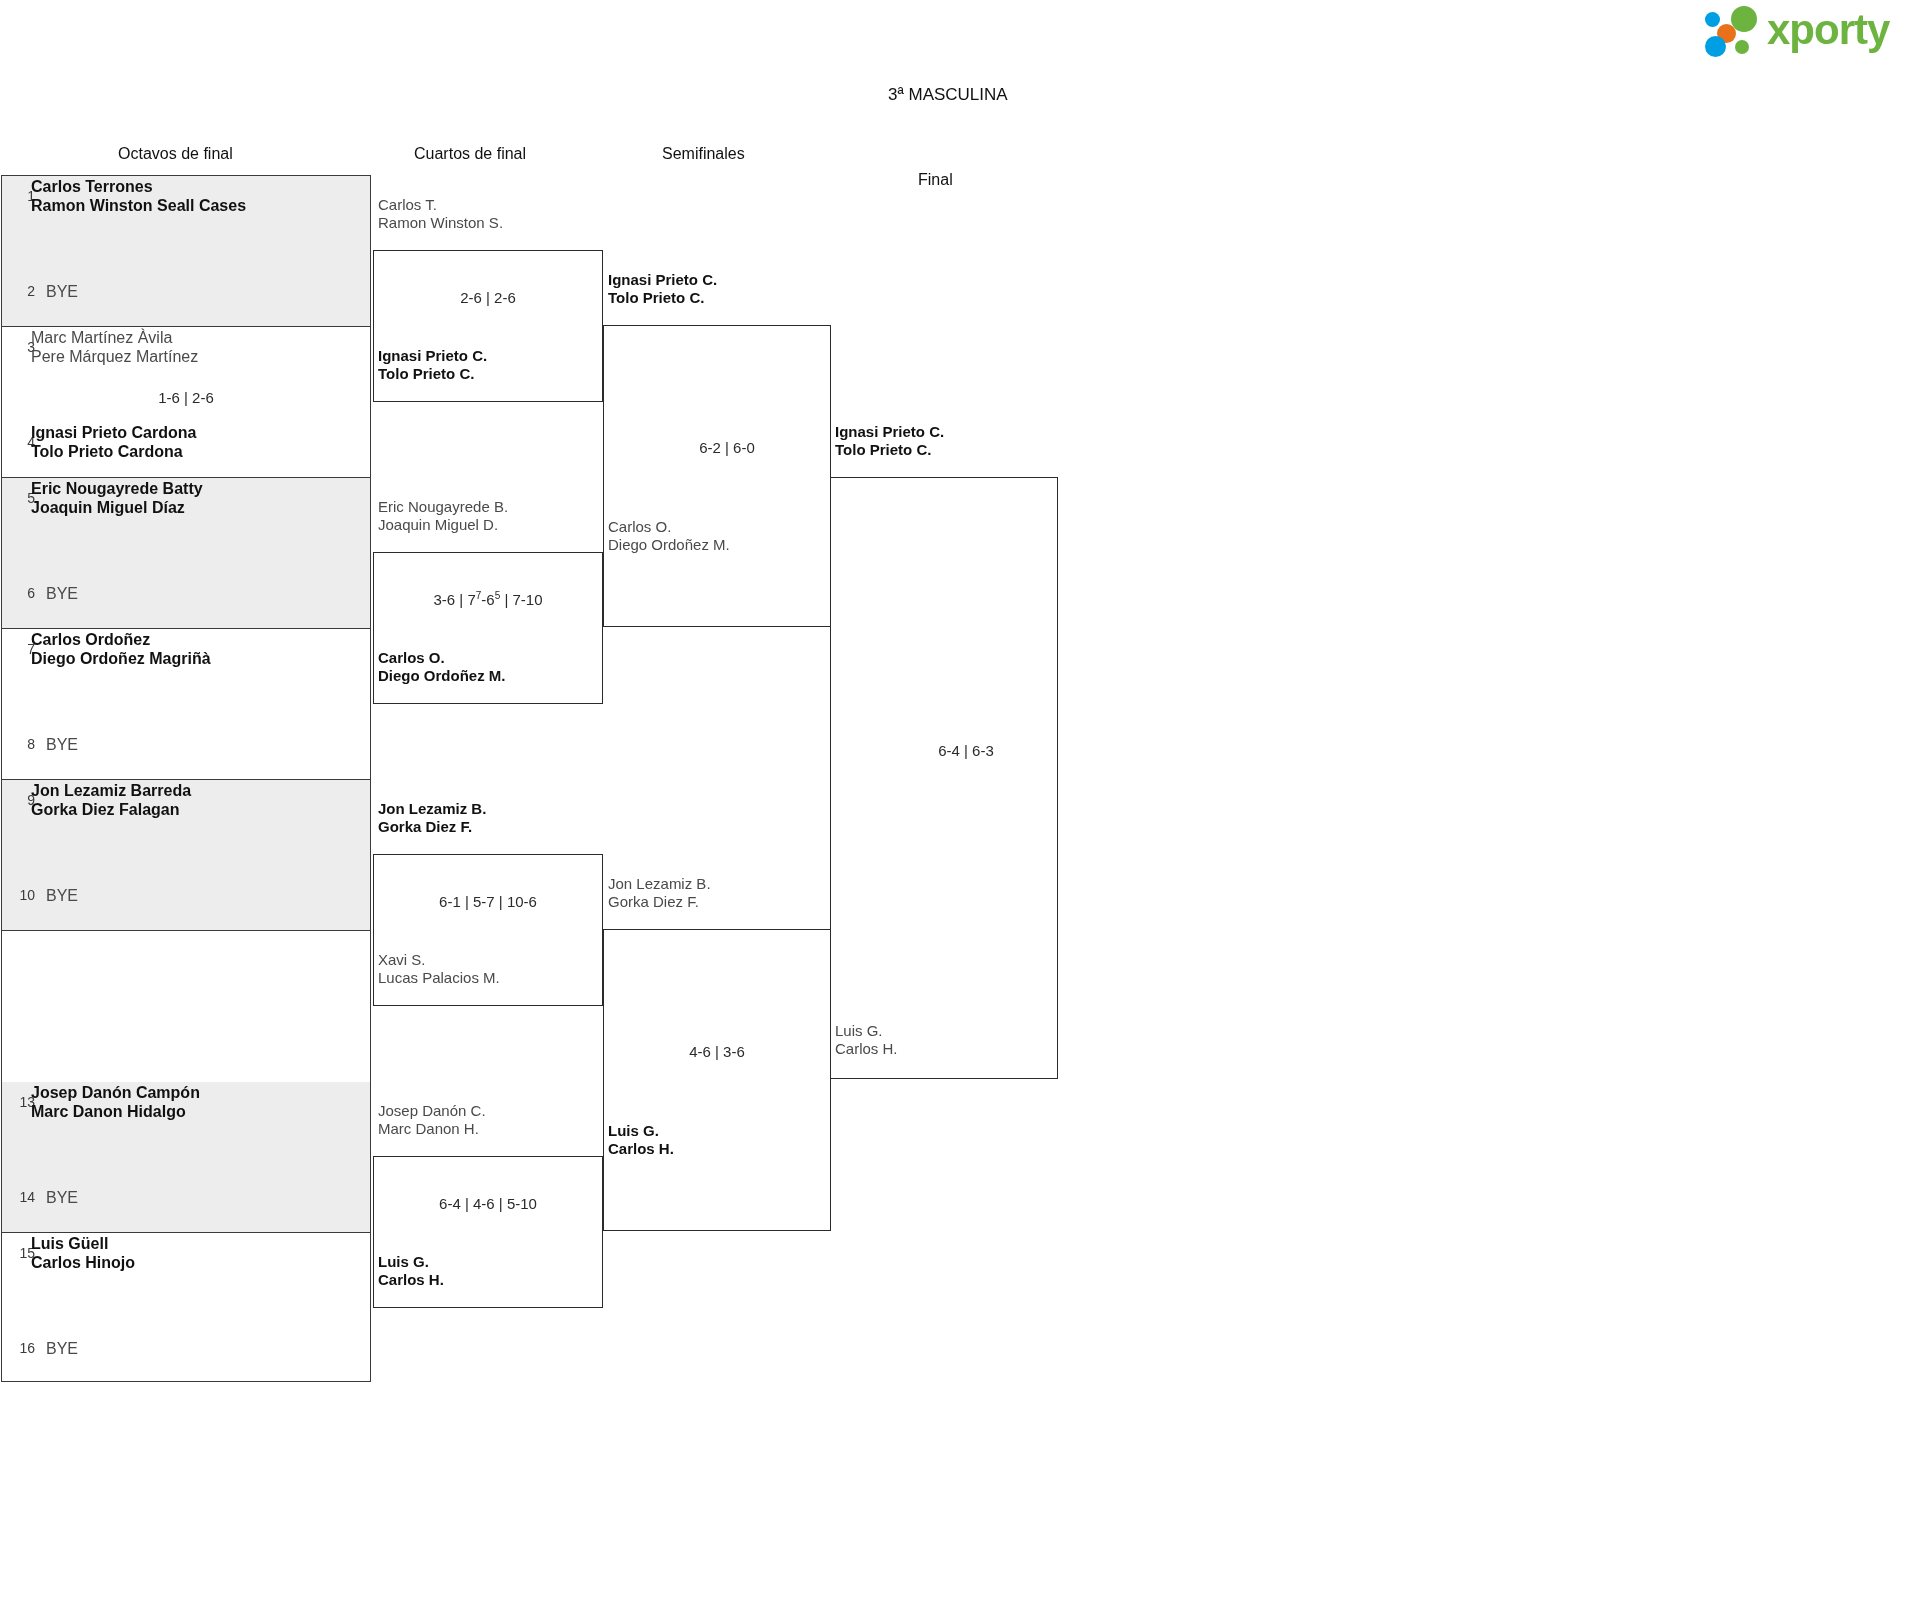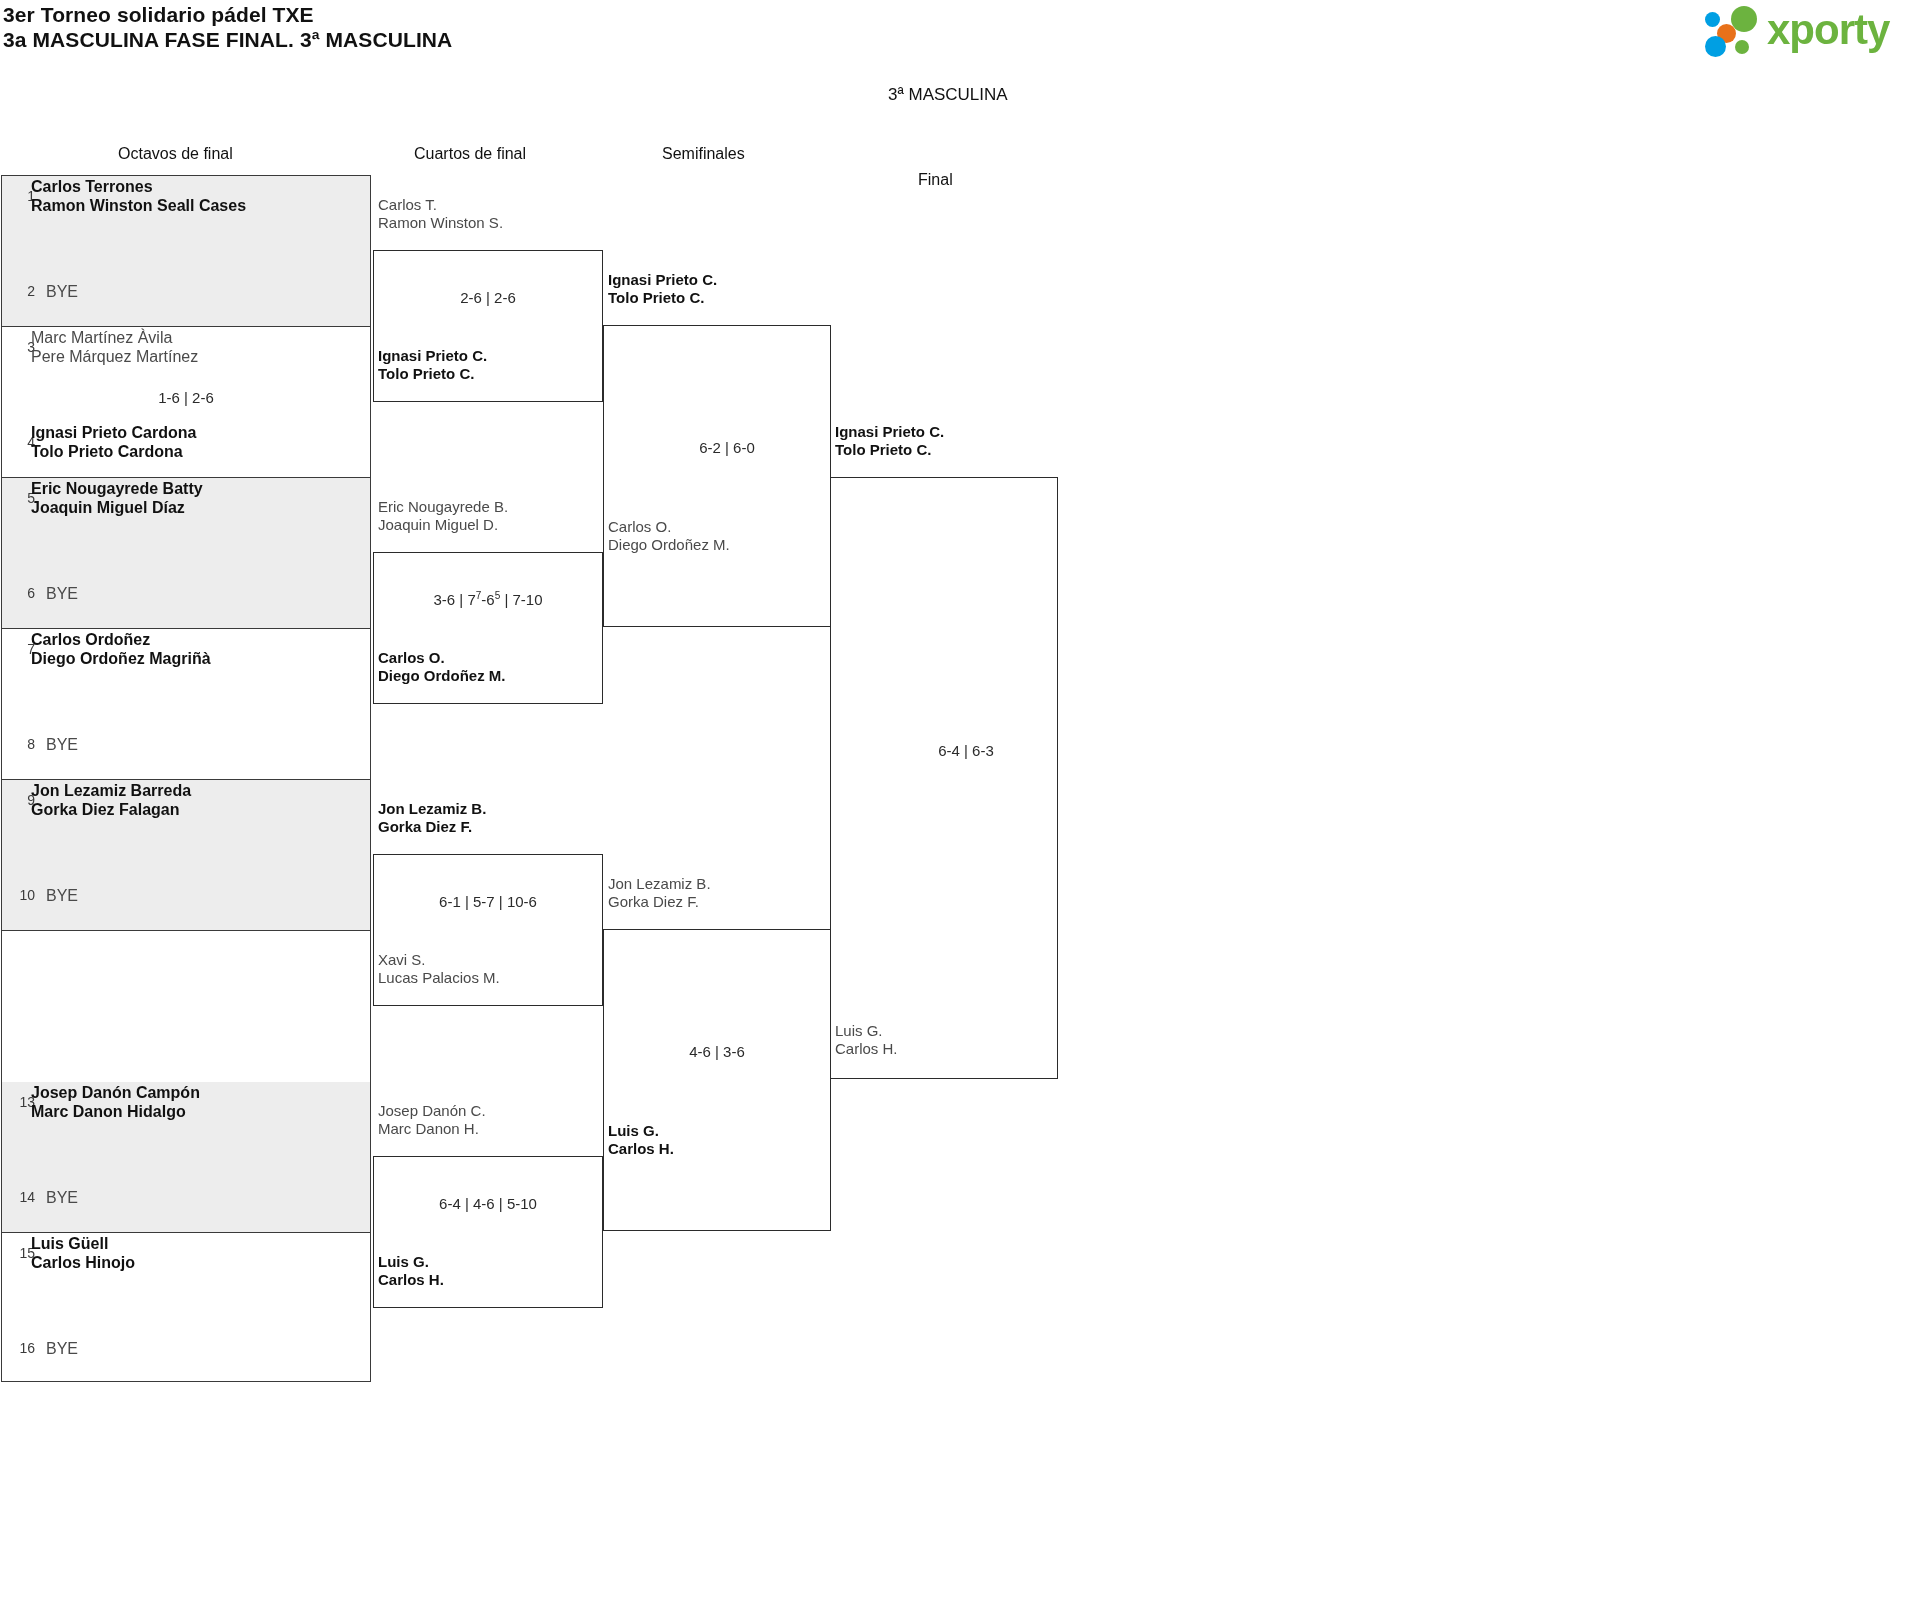--- a/index.html
+++ b/index.html
@@ -47,24 +47,20 @@
   .mlabel{position:absolute;font-size:15px;line-height:18px;white-space:nowrap;}
   .mlabel.win{font-weight:bold;color:#111111;}
   .mlabel.lose{font-weight:normal;color:#4a4a4a;}
   .mscore{position:absolute;text-align:center;font-size:15px;color:#2b2b2b;white-space:nowrap;}
   .mscore sup{font-size:10px;vertical-align:super;line-height:0;}
 </style>
 </head>
 <body>
 
 <div id="header">
-  <div id="title-block">
-    <div id="title-line1">3er Torneo solidario pádel TXE</div>
-    <div id="title-line2">3a MASCULINA FASE FINAL. 3ª MASCULINA</div>
-  </div>
 
   <div id="logo">
     <div id="logo-dots">
       <i style="left:0px;top:6px;width:15px;height:15px;background:#009fe3;"></i>
       <i style="left:12px;top:18px;width:19px;height:19px;background:#e8711a;"></i>
       <i style="left:26px;top:0px;width:26px;height:26px;background:#6cb33f;"></i>
       <i style="left:0px;top:30px;width:21px;height:21px;background:#009fe3;"></i>
       <i style="left:30px;top:34px;width:14px;height:14px;background:#6cb33f;"></i>
     </div>
     <div id="logo-word">xporty</div>

